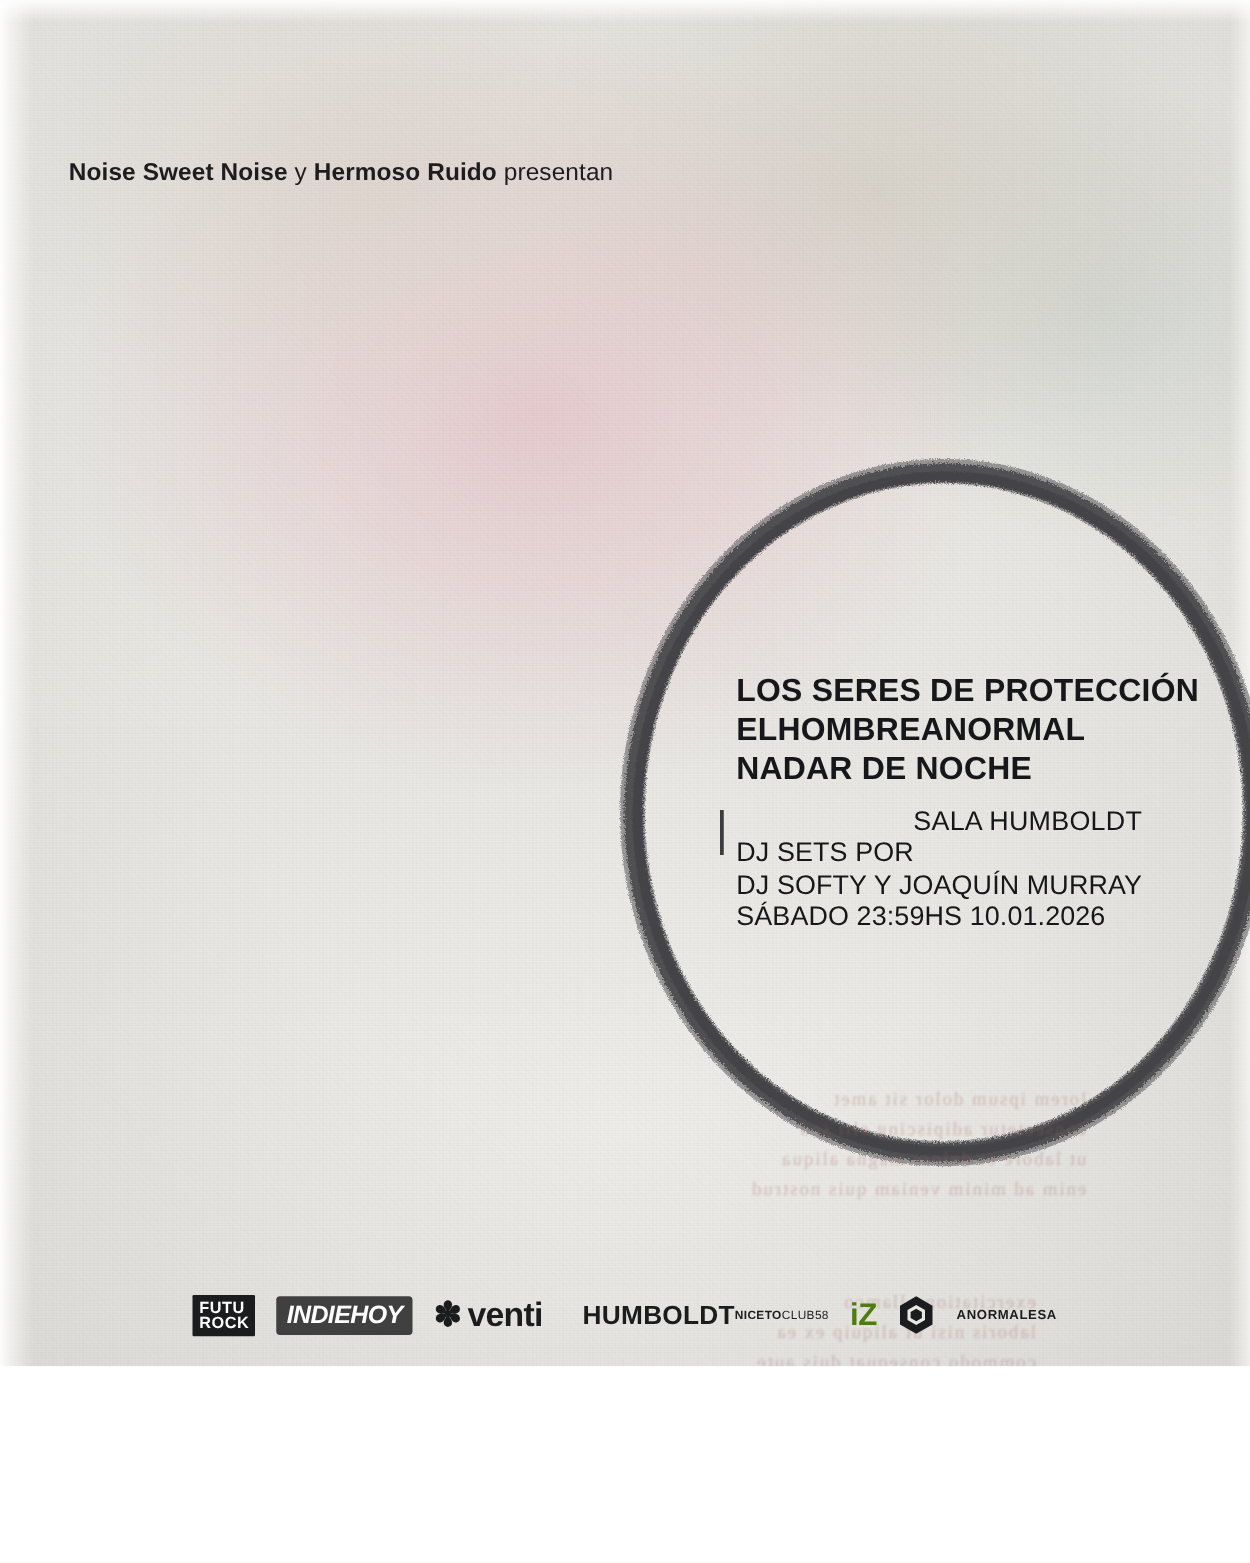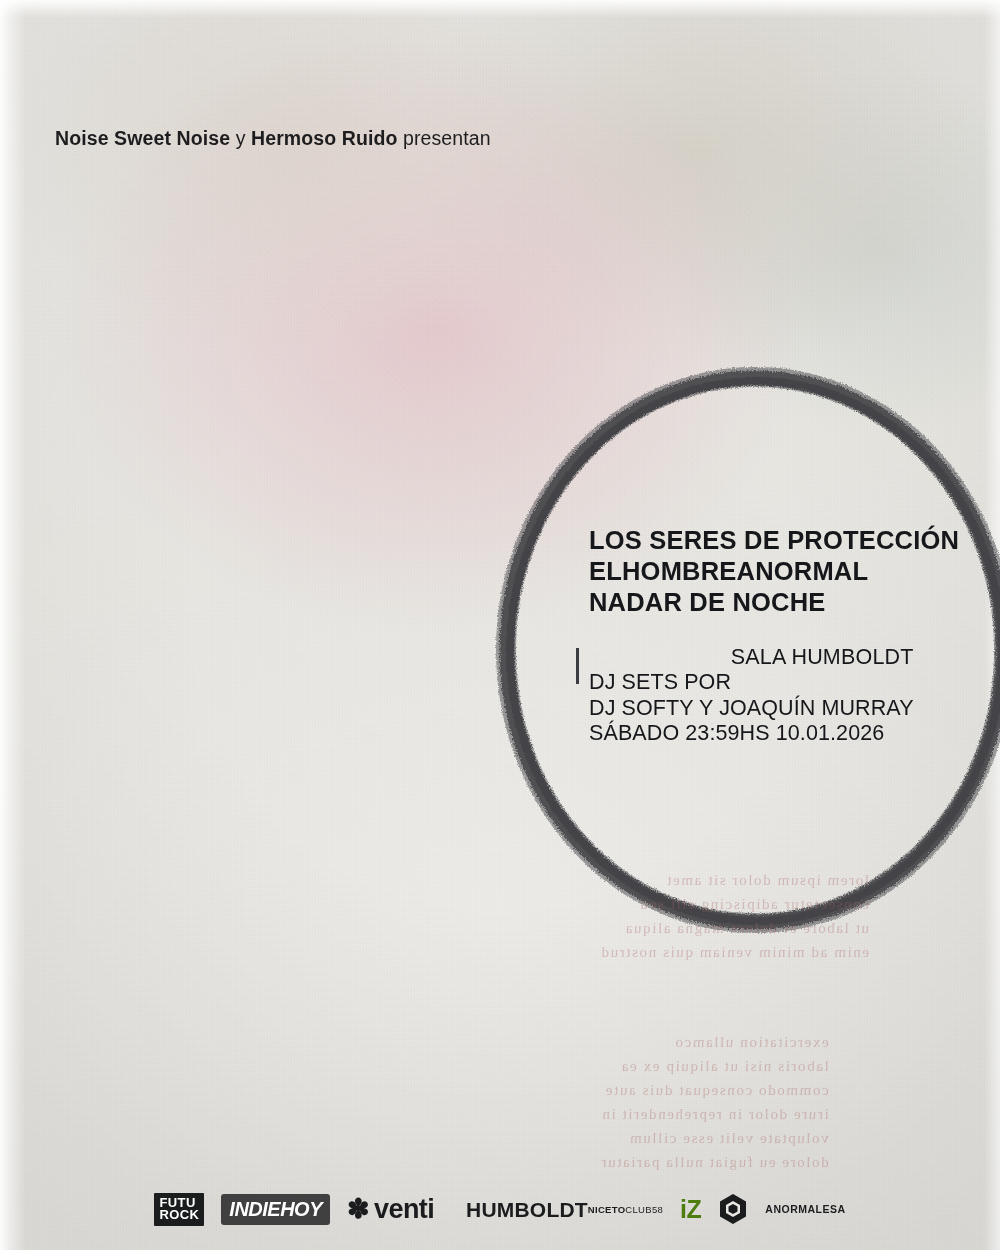--- a/index.html
+++ b/index.html
@@ -6,21 +6,21 @@
     margin: 0;
     padding: 0;
     background: #ffffff;
   }
   body {
     font-family: "Liberation Sans", sans-serif;
   }
   .poster {
     position: relative;
     width: 1000px;
-    height: 1250px;
+    height: 1093px;
     overflow: hidden;
     background: #e9e8e4;
   }
   
   .paper-base {
     position: absolute;
     inset: 0;
     background:
       radial-gradient(ellipse 420px 300px at 300px 150px, rgba(226,216,208,0.75) 0%, rgba(226,216,208,0) 70%),
       radial-gradient(ellipse 520px 420px at 430px 330px, rgba(226,178,188,0.55) 0%, rgba(226,178,188,0.0) 72%),
@@ -91,21 +91,21 @@
     width: 540px;
     height: 590px;
     pointer-events: none;
   }
   .ring-wrap svg { display: block; overflow: visible; }
 
   
   .lineup {
     position: absolute;
     left: 589px;
-    top: 525px;
+    top: 538px;
     color: #16171a;
   }
   .lineup .band {
     font-weight: 700;
     font-size: 25.5px;
     letter-spacing: 0.2px;
     line-height: 31px;
     white-space: nowrap;
   }
   .details {

